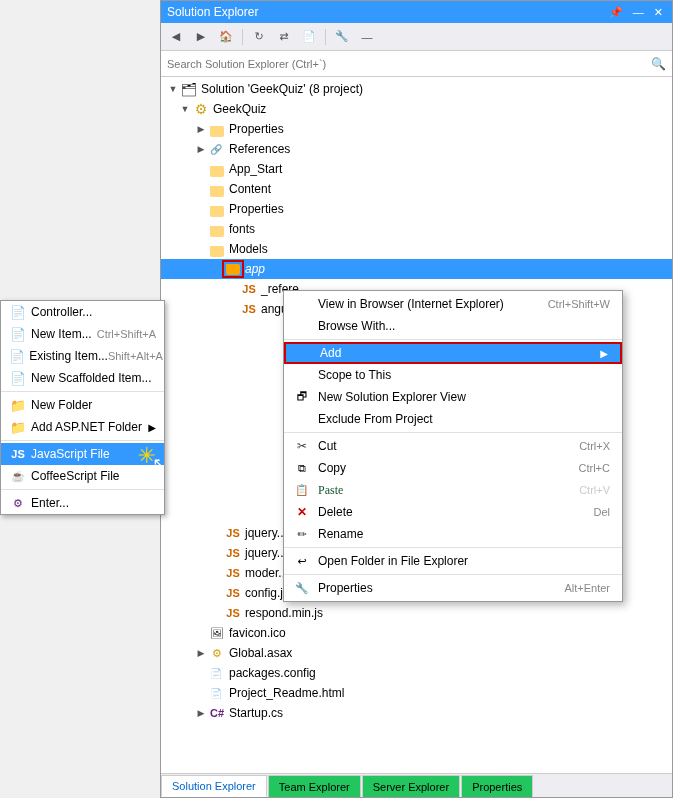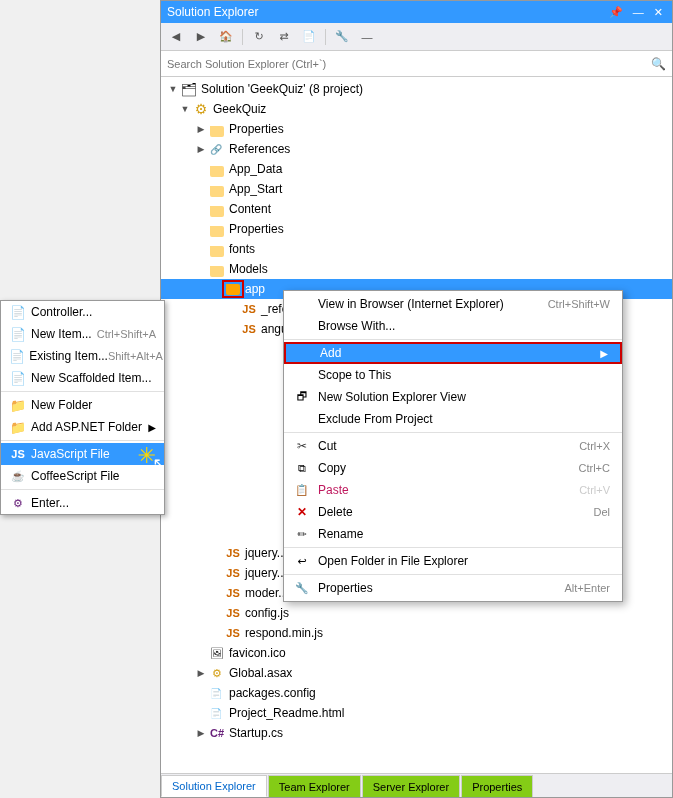--- a/index.html
+++ b/index.html
@@ -160,20 +160,21 @@
     .indent-4 { padding-left: 64px; }
 
     
     .selected-item {
       background: #3399ff;
       color: #fff;
     }
 
     .selected-item .item-label {
       color: #fff;
+      font-style: italic;
     }
 
     
     .left-panel {
       position: absolute;
       left: 0;
       top: 300px;
       width: 165px;
       background: #fff;
       border: 1px solid #999;
@@ -292,21 +293,21 @@
       display: flex;
       height: 24px;
       align-items: flex-end;
     }
 
     .se-tab {
       padding: 3px 10px;
       font-size: 11px;
       border: 1px solid #ccc;
       border-bottom: none;
-      background: #84cc16;
+      background: #22c55e;
       cursor: pointer;
       margin-right: 1px;
       height: 22px;
       display: flex;
       align-items: center;
     }
 
     .se-tab.active {
       background: #fff;
       border-bottom: 1px solid #fff;
@@ -377,27 +378,20 @@
       </span>
       <span class="item-label">Properties</span>
     </div>
 
     <div class="tree-item indent-2">
       <span class="expand-arrow collapsed"></span>
       <span class="item-icon" style="font-size:10px;">🔗</span>
       <span class="item-label">References</span>
     </div>
 
-    <div class="tree-item indent-2">
-      <span class="expand-arrow leaf"></span>
-      <span class="item-icon">
-        <span style="display:inline-block;width:14px;height:11px;background:#ffd87f;border-radius:0 2px 2px 2px;position:relative;top:2px;"></span>
-      </span>
-      <span class="item-label">App_Data</span>
-    </div>
 
     <div class="tree-item indent-2">
       <span class="expand-arrow leaf"></span>
       <span class="item-icon">
         <span style="display:inline-block;width:14px;height:11px;background:#ffd87f;border-radius:0 2px 2px 2px;position:relative;top:2px;"></span>
       </span>
       <span class="item-label">App_Start</span>
     </div>
 
     <div class="tree-item indent-2">
@@ -613,21 +607,21 @@
     <span>Cut</span>
     <span class="rm-shortcut">Ctrl+X</span>
   </div>
   <div class="rm-item">
     <span class="rm-icon" style="font-size:11px;">⧉</span>
     <span>Copy</span>
     <span class="rm-shortcut">Ctrl+C</span>
   </div>
   <div class="rm-item grayed">
     <span class="rm-icon" style="font-size:11px; color:#ccc;">📋</span>
-    <span style="color:#be185d;">Paste</span>
+    <span style="color:#14532d;font-family:Liberation Serif, serif;">Paste</span>
     <span class="rm-shortcut" style="color:#ccc;">Ctrl+V</span>
   </div>
   <div class="rm-item">
     <span class="rm-icon icon-delete" style="color:#cc0000; font-weight:bold;">✕</span>
     <span>Delete</span>
     <span class="rm-shortcut">Del</span>
   </div>
   <div class="rm-item">
     <span class="rm-icon" style="font-size:11px;">✏</span>
     <span>Rename</span>

